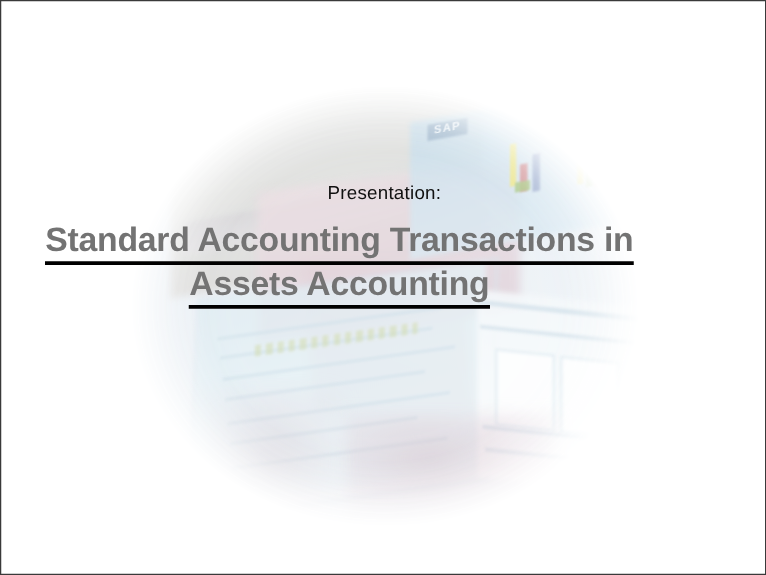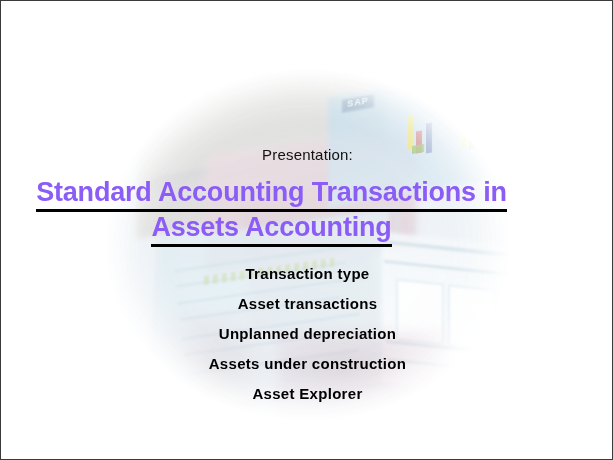--- a/index.html
+++ b/index.html
@@ -248,21 +248,21 @@
     color: #111111;
     letter-spacing: 0.2px;
   }
 
   .title {
     position: absolute;
     top: 176px;
     left: 0;
     width: 541px;
     text-align: center;
-    color: #8b5cf6;
+    color: #737373;
     font-size: 27px;
     font-weight: bold;
     line-height: 31px;
     letter-spacing: -0.2px;
   }
   .title .tline {
     display: block;
   }
   .title .tline > span {
     display: inline-block;
@@ -341,22 +341,15 @@
 
   <div class="content">
 
     <div class="kicker">Presentation:</div>
 
     <div class="title">
       <span class="tline"><span>Standard Accounting Transactions in</span></span>
       <span class="tline"><span>Assets Accounting</span></span>
     </div>
 
-    <div class="agenda">
-      <span class="agenda-item">Transaction type</span>
-      <span class="agenda-item">Asset transactions</span>
-      <span class="agenda-item">Unplanned depreciation</span>
-      <span class="agenda-item">Assets under construction</span>
-      <span class="agenda-item">Asset Explorer</span>
-    </div>
 
   </div>
 </div>
 
 </body></html>

